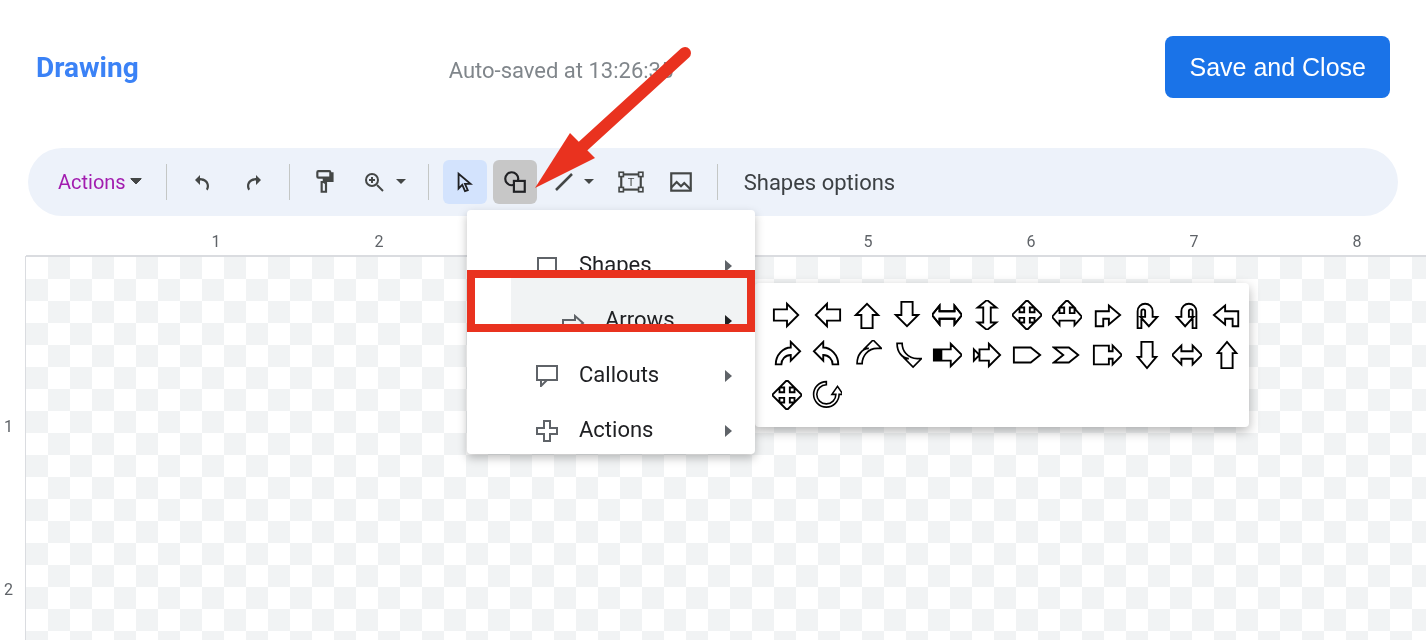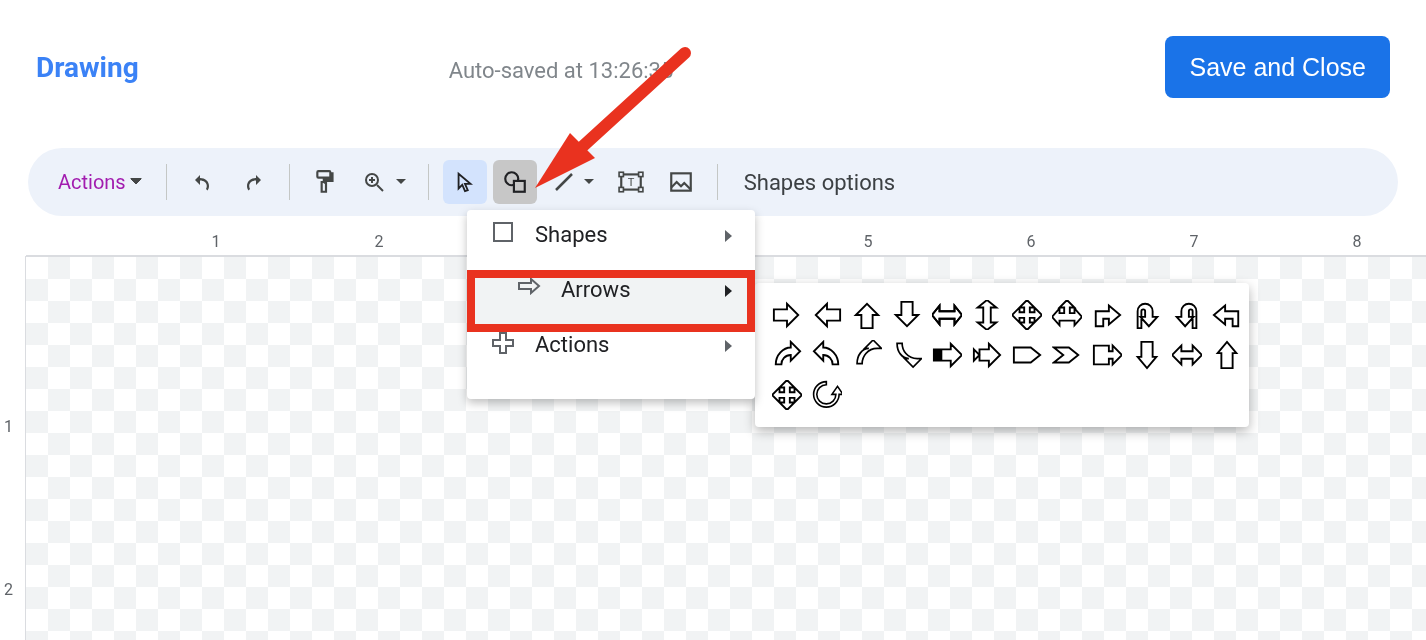--- a/index.html
+++ b/index.html
@@ -143,27 +143,28 @@
     top: 210px;
     width: 288px;
     background: #fff;
     border-radius: 4px;
     box-shadow: 0 4px 10px rgba(0,0,0,.25);
     padding: 12px 0;
     z-index: 5;
   }
   .menu-item {
     display: flex;
-    align-items: flex-start;
+    align-items: flex-end;
     height: 55px;
     padding: 0 22px;
     font-size: 22px;
     color: #202124;
     cursor: pointer;
     gap: 18px;
+    margin-left: 44px;
   }
   .menu-item .mi-icon { width:28px; display:flex; justify-content:center; }
   .menu-item .mi-arrow {
     margin-left: auto;
     color: #5f6368;
   }
   .menu-item.hov { background: #f1f3f4; padding-left: 48px; }
   .highlight-box {
     position:absolute;
     left: 467px;
@@ -341,20 +342,34 @@
     <span>Arrows</span>
     <span class="mi-arrow">
       <svg width="8" height="12">
           <path d="M0 0l7 6-7 6z" fill="#202124"></path>
         </svg>
     </span>
   </div>
   <div class="menu-item">
     <span class="mi-icon">
       <svg width="22" height="22" viewBox="0 0 22 22">
+          <rect x="1" y="1" width="20" height="14" fill="none" stroke="#5f6368" stroke-width="2"></rect>
+          <path d="M5 15l0 6 6-6" fill="none" stroke="#5f6368" stroke-width="2"></path>
+        </svg>
+    </span>
+    <span>Callouts</span>
+    <span class="mi-arrow">
+      <svg width="8" height="12">
+          <path d="M0 0l7 6-7 6z" fill="#5f6368"></path>
+        </svg>
+    </span>
+  </div>
+  <div class="menu-item">
+    <span class="mi-icon">
+      <svg width="22" height="22" viewBox="0 0 22 22">
           <path d="M8 1h6v7h7v6h-7v7H8v-7H1V8h7z" fill="none" stroke="#5f6368" stroke-width="2"></path>
         </svg>
     </span>
     <span>Actions</span>
     <span class="mi-arrow">
       <svg width="8" height="12">
           <path d="M0 0l7 6-7 6z" fill="#5f6368"></path>
         </svg>
     </span>
   </div>

